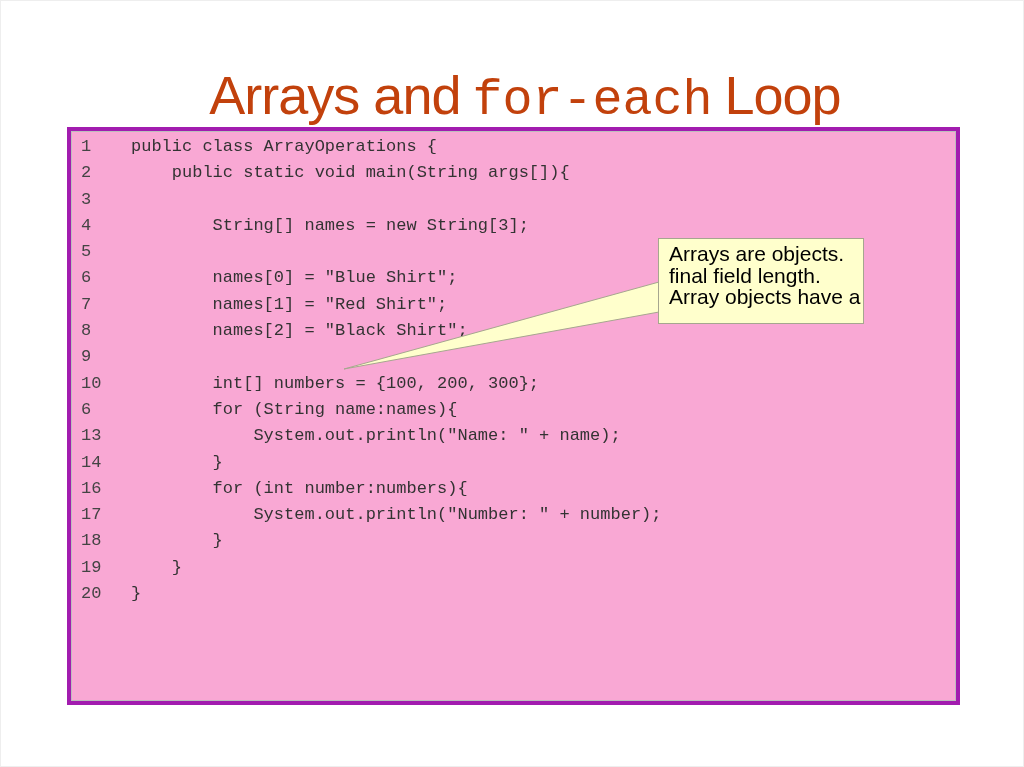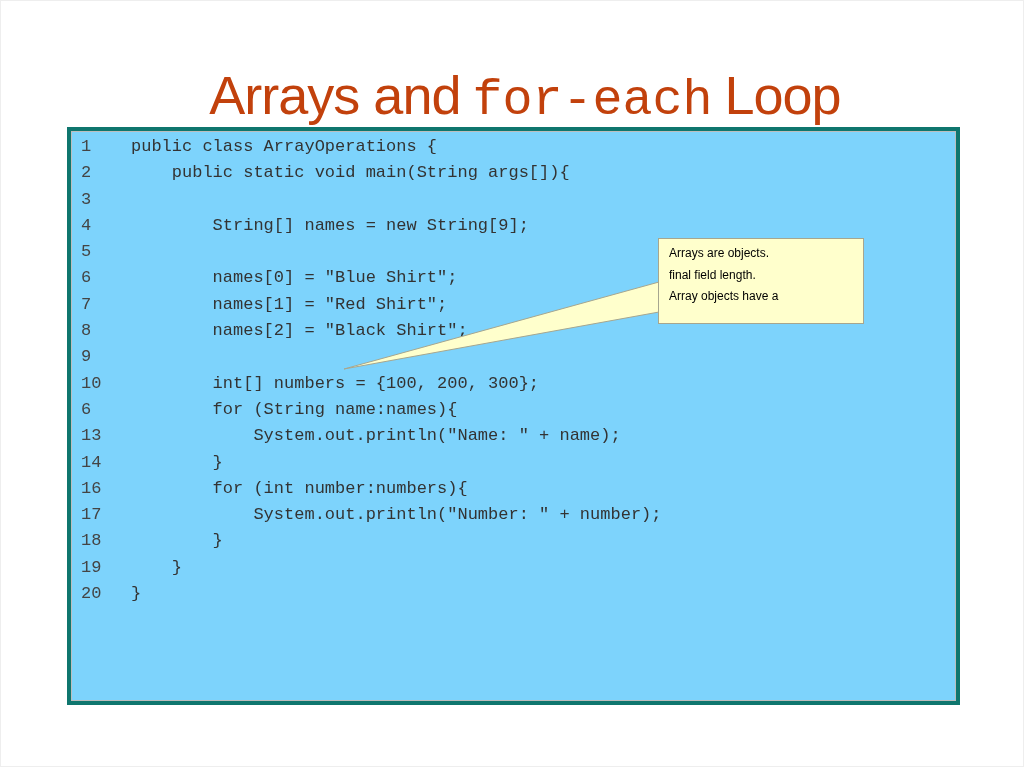--- a/index.html
+++ b/index.html
@@ -15,53 +15,53 @@
       position: absolute; left: 0; top: 58px; width: 1024px; text-align: center;
       font-family: "Liberation Sans", sans-serif; font-size: 54px; line-height: 72px;
       color: #c2410c; white-space: nowrap; letter-spacing: -1px; margin-left: 12px;
     }
     .title .mono {
       font-family: "Liberation Mono", monospace; font-size: 50px; letter-spacing: 0;
       margin: 0 12px;
     }
     .codebox {
       position: absolute; left: 66px; top: 126px; width: 885px; height: 570px;
-      background: #7dd3fc; border: 4px solid #0f766e; box-sizing: content-box;
+      background: #f9a8d4; border: 4px solid #a21caf; box-sizing: content-box;
       box-shadow: inset 0 0 0 1px #bdbdbd;
     }
     .code-lines { position: absolute; left: 10px; top: 3px; }
     .code-line {
       height: 26.3px; line-height: 26.3px; white-space: pre;
       font-family: "Liberation Mono", monospace; font-size: 17px; color: #333333;
     }
     .line-num { display: inline-block; width: 50px; color: #444444; }
     .callout {
       position: absolute; left: 657px; top: 237px; width: 206px; height: 86px;
       background: #ffffcc; border: 1px solid #a6a68f; box-sizing: border-box;
       padding: 4px 20px 0 10px;
-      font-family: "Liberation Sans", sans-serif; font-size: 12px; line-height: 21.5px;
+      font-family: "Liberation Sans", sans-serif; font-size: 21px; line-height: 21.5px;
       color: #000000;
     }
     .callout-line { white-space: nowrap; }
     .pointer { position: absolute; left: 0; top: 0; }
   </style>
 </head>
 <body>
 
 <div class="slide">
   <div class="title">
     <span>Arrays and</span><span class="mono">for-each</span><span>Loop</span>
   </div>
 
   <div class="codebox">
     <div class="code-lines">
       <div class="code-line"><span class="line-num">1</span><span>public class ArrayOperations {</span></div>
       <div class="code-line"><span class="line-num">2</span><span>    public static void main(String args[]){</span></div>
       <div class="code-line"><span class="line-num">3</span><span></span></div>
-      <div class="code-line"><span class="line-num">4</span><span>        String[] names = new String[9];</span></div>
+      <div class="code-line"><span class="line-num">4</span><span>        String[] names = new String[3];</span></div>
       <div class="code-line"><span class="line-num">5</span><span></span></div>
       <div class="code-line"><span class="line-num">6</span><span>        names[0] = "Blue Shirt";</span></div>
       <div class="code-line"><span class="line-num">7</span><span>        names[1] = "Red Shirt";</span></div>
       <div class="code-line"><span class="line-num">8</span><span>        names[2] = "Black Shirt";</span></div>
       <div class="code-line"><span class="line-num">9</span><span></span></div>
       <div class="code-line"><span class="line-num">10</span><span>        int[] numbers = {100, 200, 300};</span></div>
       <div class="code-line"><span class="line-num">6</span><span>        for (String name:names){</span></div>
       <div class="code-line"><span class="line-num">13</span><span>            System.out.println("Name: " + name);</span></div>
       <div class="code-line"><span class="line-num">14</span><span>        }</span></div>
       <div class="code-line"><span class="line-num">16</span><span>        for (int number:numbers){</span></div>

